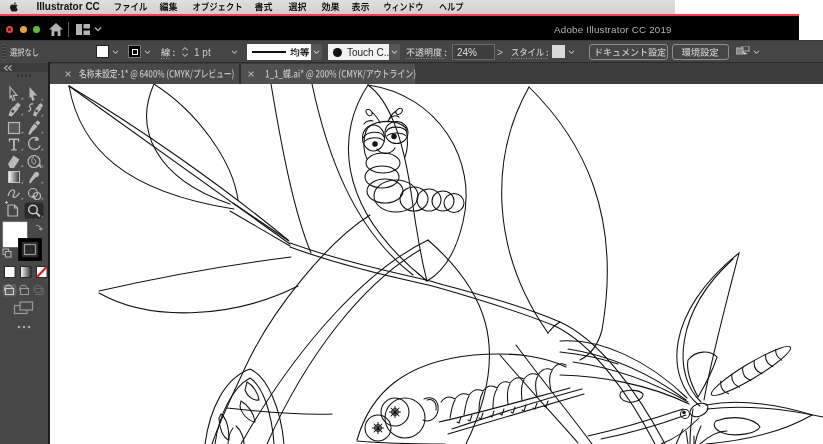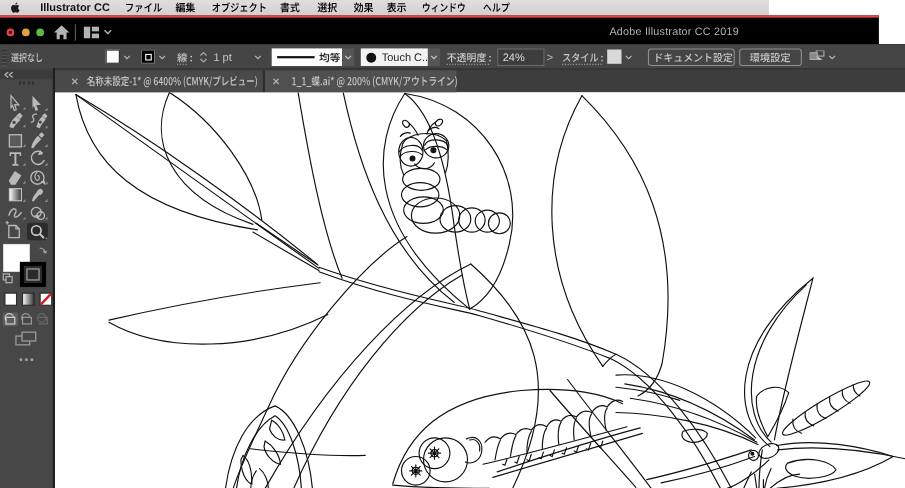--- a/index.html
+++ b/index.html
@@ -1,19 +1,19 @@
 <!DOCTYPE html>
 <html><head>
 <meta charset="utf-8">
 <style>
   html,body{margin:0;padding:0;}
   body{width:823px;height:444px;overflow:hidden;position:relative;
        font-family:"Liberation Sans",sans-serif;background:#fff;}
   .abs{position:absolute;}
-  #menubar{left:0;top:0;width:675px;height:14px;background:linear-gradient(#dfdfdf,#d0d0d0);padding-left:24px;}
+  #menubar{left:0;top:0;width:675px;height:14px;background:linear-gradient(#dfdfdf,#d0d0d0);}
   #titlebar{left:0;top:14px;width:799px;height:26px;background:#000000;border-top:2px solid #ef4444;box-sizing:border-box;}
   .tl{position:absolute;top:10px;width:7px;height:7px;border-radius:50%;}
   #ttl{position:absolute;left:554px;top:8px;color:#b2b2b2;font-size:9.8px;letter-spacing:0.2px;}
   #controlbar{left:0;top:40px;width:823px;height:22px;background:#454545;border-top:1px solid #3a3a3a;box-sizing:border-box;color:#c8c8c8;font-size:10px;}
   #controlbar .t{position:absolute;top:5px;line-height:13px;white-space:nowrap;}
   .chev{position:absolute;width:7px;height:5px;}
   #tabbar{left:0;top:62px;width:823px;height:22px;background:#3d3d3d;border-top:1px solid #2b2b2b;box-sizing:border-box;}
   #toolbar{left:0;top:62px;width:48px;height:382px;background:#474747;border-right:2px solid #1e1e1e;box-sizing:content-box;}
   #toolhead{position:absolute;left:0;top:1px;width:48px;height:9px;background:#3c3c3c;color:#b5b5b5;}
   #canvas{left:50px;top:84px;width:773px;height:360px;background:#fff;}

